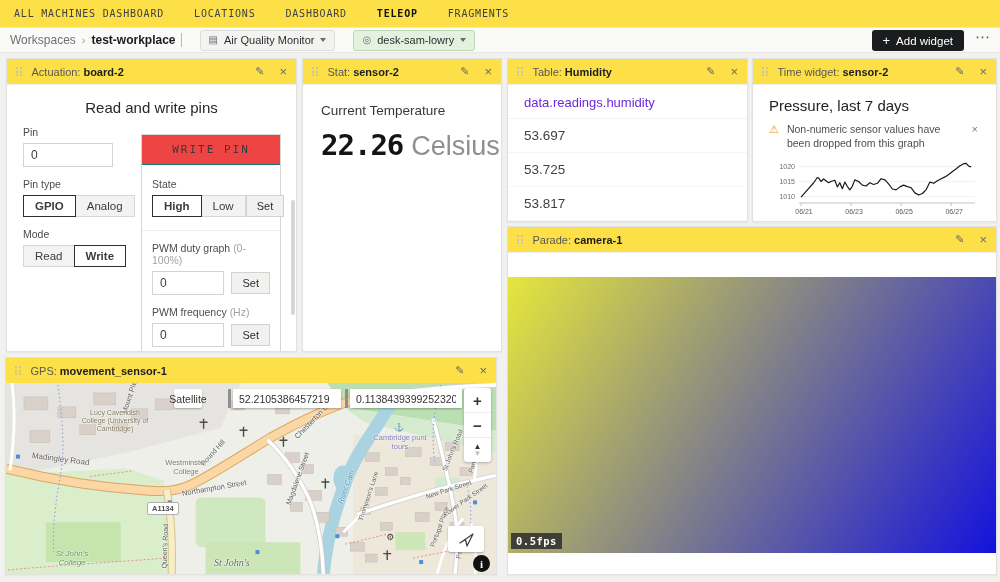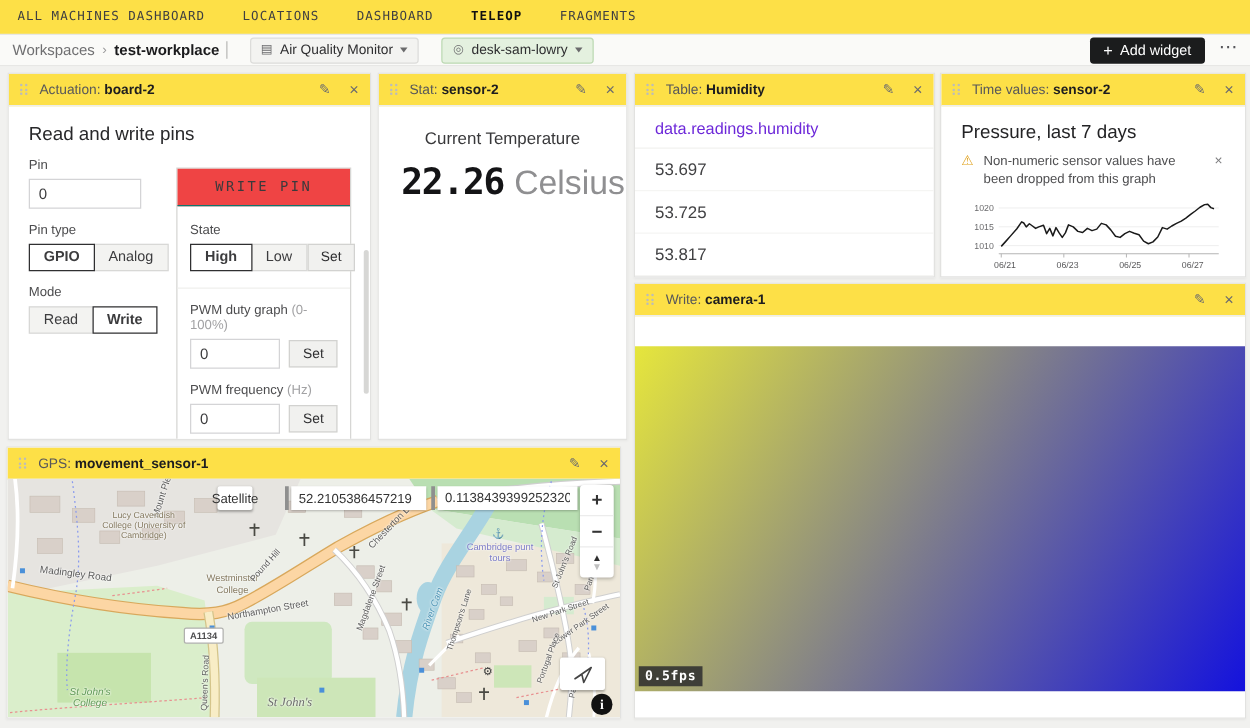--- a/index.html
+++ b/index.html
@@ -34,21 +34,21 @@
   label.small{display:block;font-size:10.5px;color:#4c4c4e;margin:11px 0 5px;}
   label.small .unit{color:#a2a2a4;}
   .text-input{height:24px;border:1px solid #d4d4d6;font-size:12px;color:#3c3c3e;padding:0 7px;background:#fff;box-sizing:border-box;font-family:"Liberation Sans",sans-serif;}
   .toggle{display:inline-flex;}
   .toggle .opt{font-size:11.5px;padding:4px 11px;border:1px solid #d8d8d6;background:#f3f3f1;color:#3c3c3e;cursor:pointer;}
   .toggle .opt + .opt{margin-left:-1px;}
   .toggle .opt.selected{background:#fff;border:1px solid #2f2f31;font-weight:bold;position:relative;z-index:1;}
   .set-btn{font-size:11px;padding:4px 10px;border:1px solid #d2d2d0;background:#f1f1ef;color:#2e2e30;cursor:pointer;margin-left:auto;}
   
   .act-body{padding:14px 16px;position:relative;}
-  .act-h{font-size:15px;font-weight:400;color:#28282a;margin:0 0 6px;}
+  .act-h{font-size:15px;font-weight:400;color:#28282a;margin:0 0 6px;text-align:center;}
   .act-cols{display:flex;gap:20px;align-items:flex-start;}
   .col-left{width:98px;}
   .write-pin{width:140px;border:1px solid #d6d6d4;background:#fff;margin-top:12px;box-sizing:border-box;}
   .wp-head{font-family:"DejaVu Sans Mono",monospace;font-size:11px;letter-spacing:2px;color:#3a3a3c;text-align:center;padding:8px 0;border-bottom:1px solid #0f766e;background:#ef4444;}
   .wp-body{padding:2px 10px 12px;}
   .wp-row{display:flex;align-items:center;margin-top:6px;}
   .wp-sep{border-top:1px solid #efefed;margin:13px -10px 0;}
   .scrollbar{position:absolute;right:1px;top:115px;width:4px;height:115px;background:#d7d7d5;border-radius:2px;cursor:pointer;}
   
   .stat-body{padding:18px 18px;}
@@ -177,21 +177,21 @@
             <input class="text-input" style="width: 72px;" value="0">
             <button class="set-btn">Set</button>
           </div>
         </div>
       </div>
     </div>
     <div class="scrollbar"></div>
   </div>
 </div>
 
-<div class="widget" style="left:302px;top:58px;width:200px;height:294px;text-align:center;">
+<div class="widget" style="left:302px;top:58px;width:200px;height:294px;">
   <div class="w-head">
     <span class="drag">
         <i></i>
         <i></i>
         <i></i>
         <i></i>
         <i></i>
         <i></i>
       </span>
     <span class="w-title"><span>Stat:</span><b>sensor-2</b></span>
@@ -235,21 +235,21 @@
 <div class="widget" style="left:752px;top:58px;width:245px;height:164px;">
   <div class="w-head">
     <span class="drag">
         <i></i>
         <i></i>
         <i></i>
         <i></i>
         <i></i>
         <i></i>
       </span>
-    <span class="w-title"><span>Time values:</span><b>sensor-2</b></span>
+    <span class="w-title"><span>Time widget:</span><b>sensor-2</b></span>
     <span class="w-actions">
       <span class="pencil">✎</span>
       <span class="close">×</span>
     </span>
   </div>
   <div class="ts-body">
     <div class="ts-h">Pressure, last 7 days</div>
     <div class="warn">
       <span class="warn-icon">⚠</span>
       <span style="width:168px;">Non-numeric sensor values have been dropped from this graph</span>
@@ -279,21 +279,21 @@
 <div class="widget" style="left:507px;top:226px;width:490px;height:349px;">
   <div class="w-head">
     <span class="drag">
         <i></i>
         <i></i>
         <i></i>
         <i></i>
         <i></i>
         <i></i>
       </span>
-    <span class="w-title"><span>Write:</span><b>camera-1</b></span>
+    <span class="w-title"><span>Parade:</span><b>camera-1</b></span>
     <span class="w-actions">
       <span class="pencil">✎</span>
       <span class="close">×</span>
     </span>
   </div>
   <div class="cam-img">
     <span class="fps">0.5fps</span>
   </div>
 </div>
 

